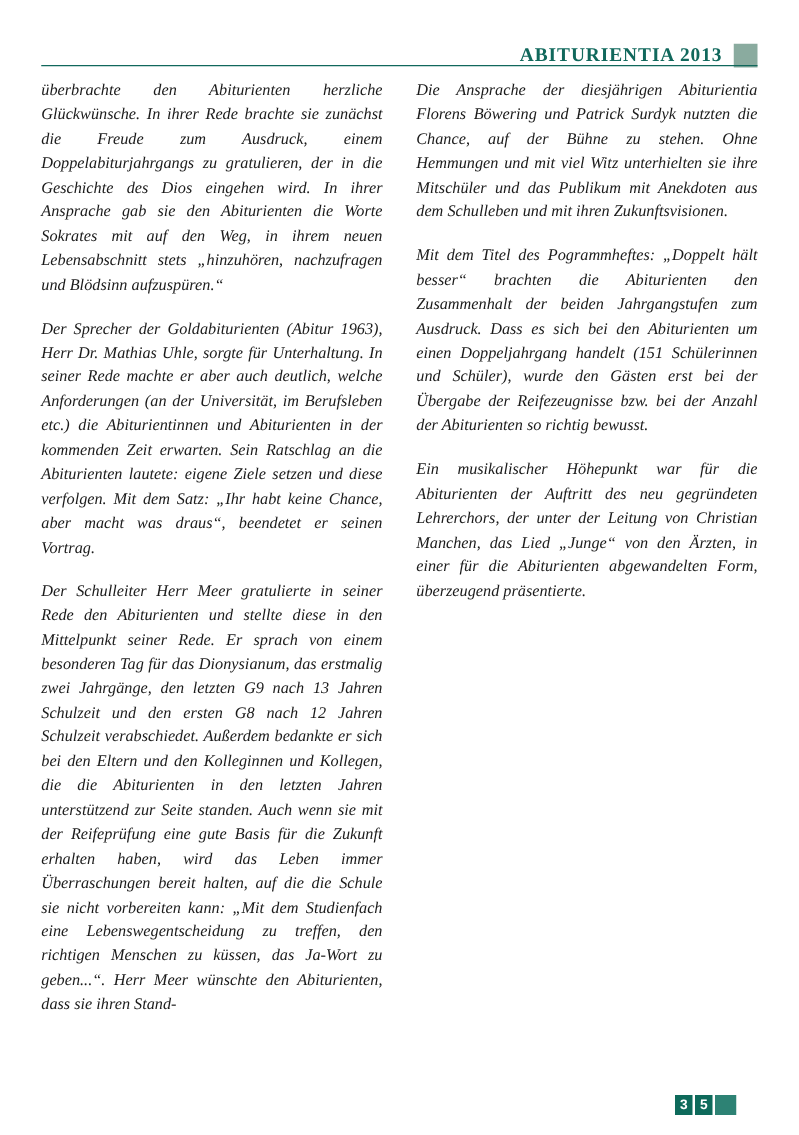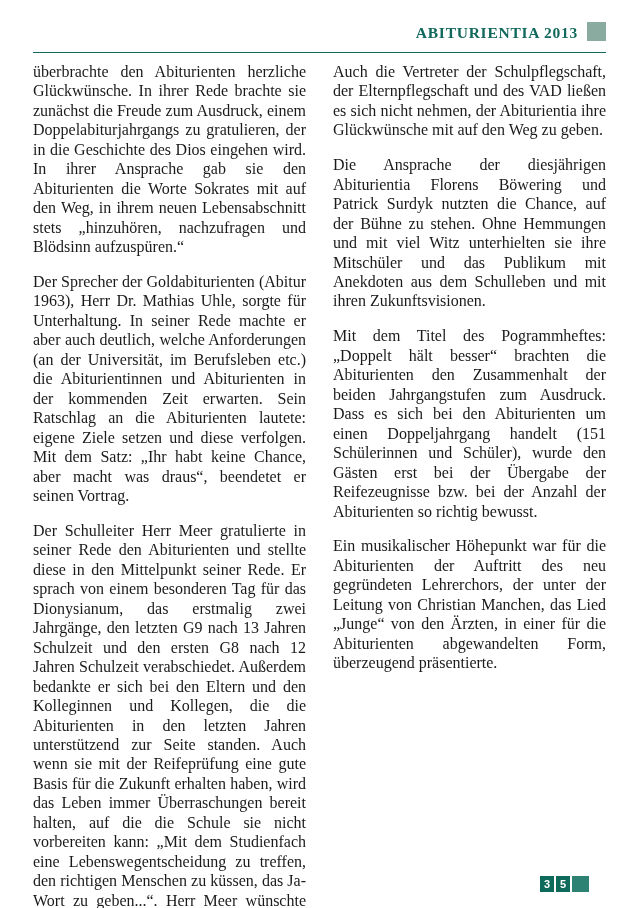--- a/index.html
+++ b/index.html
@@ -26,21 +26,21 @@
   }
 
   
   .masthead {
     position: absolute;
     left: 33px;
     top: 22px;
     width: 573px;
     height: 32px;
     display: flex;
-    align-items: flex-start;
+    align-items: flex-end;
     justify-content: flex-end;
     gap: 9px;
   }
   .masthead-title {
     font-family: "Liberation Serif", "DejaVu Serif", serif;
     font-weight: bold;
     font-size: 15.5px;
     letter-spacing: 0.75px;
     color: #11685c;
     line-height: 19px;
@@ -71,27 +71,28 @@
     height: 800px;
     display: flex;
     gap: 27px;
   }
   .column {
     width: 273px;
     flex: 0 0 273px;
   }
   .column p {
     margin: 0 0 15.5px 0;
-    font-size: 16px;
+    font-size: 13px;
     line-height: 19.45px;
     text-align: justify;
     text-justify: inter-word;
     hyphens: manual;
     -webkit-hyphens: manual;
     word-spacing: 0px;
+    font-style: italic;
   }
   .column p:last-child {
     margin-bottom: 0;
   }
   
   .column p.cont-last {
     text-align: justify;
   }
 
   
@@ -133,21 +134,20 @@
 
   <div class="columns">
 
     <div class="column">
       <p>überbrachte den Abiturienten herzliche Glückwünsche. In ihrer Rede brachte sie zunächst die Freude zum Ausdruck, einem Doppelabiturjahrgangs zu gratulieren, der in die Geschichte des Dios eingehen wird. In ihrer Ansprache gab sie den Abiturienten die Worte Sokrates mit auf den Weg, in ihrem neuen Lebensabschnitt stets „hinzuhören, nachzufragen und Blödsinn aufzuspüren.“</p>
       <p>Der Sprecher der Goldabiturienten (Abitur 1963), Herr Dr. Mathias Uhle, sorgte für Unterhaltung. In seiner Rede machte er aber auch deutlich, welche Anforderungen (an der Universität, im Berufsleben etc.) die Abiturientinnen und Abiturienten in der kommenden Zeit erwarten. Sein Ratschlag an die Abiturienten lautete: eigene Ziele setzen und diese verfolgen. Mit dem Satz: „Ihr habt keine Chance, aber macht was draus“, beendetet er seinen Vortrag.</p>
       <p class="cont-last">Der Schulleiter Herr Meer gratulierte in seiner Rede den Abiturienten und stellte diese in den Mittelpunkt seiner Rede. Er sprach von einem besonderen Tag für das Dionysianum, das erstmalig zwei Jahrgänge, den letzten G9 nach 13 Jahren Schulzeit und den ersten G8 nach 12 Jahren Schulzeit verabschiedet. Außerdem bedankte er sich bei den Eltern und den Kolleginnen und Kollegen, die die Abiturienten in den letzten Jahren unterstützend zur Seite standen. Auch wenn sie mit der Reifeprüfung eine gute Basis für die Zukunft erhalten haben, wird das Leben immer Überraschungen bereit halten, auf die die Schule sie nicht vorbereiten kann: „Mit dem Studienfach eine Lebenswegentscheidung zu treffen, den richtigen Menschen zu küssen, das Ja-Wort zu geben...“. Herr Meer wünschte den Abiturienten, dass sie ihren Stand-</p>
     </div>
 
     <div class="column">
-      <p>Auch die Vertreter der Schulpflegschaft, der Elternpflegschaft und des VAD ließen es sich nicht nehmen, der Abiturientia ihre Glückwünsche mit auf den Weg zu geben.</p>
       <p>Die Ansprache der diesjährigen Abiturientia Florens Böwering und Patrick Surdyk nutzten die Chance, auf der Bühne zu stehen. Ohne Hemmungen und mit viel Witz unterhielten sie ihre Mitschüler und das Publikum mit Anekdoten aus dem Schulleben und mit ihren Zukunftsvisionen.</p>
       <p>Mit dem Titel des Pogrammheftes: „Doppelt hält besser“ brachten die Abiturienten den Zusammenhalt der beiden Jahrgangstufen zum Ausdruck. Dass es sich bei den Abiturienten um einen Doppeljahrgang handelt (151 Schülerinnen und Schüler), wurde den Gästen erst bei der Übergabe der Reifezeugnisse bzw. bei der Anzahl der Abiturienten so richtig bewusst.</p>
       <p>Ein musikalischer Höhepunkt war für die Abiturienten der Auftritt des neu gegründeten Lehrerchors, der unter der Leitung von Christian Manchen, das Lied „Junge“ von den Ärzten, in einer für die Abiturienten abgewandelten Form, überzeugend präsentierte.</p>
     </div>
 
   </div>
 
   <div class="folio">
     <div class="folio-digit">3</div>
     <div class="folio-digit">5</div>

